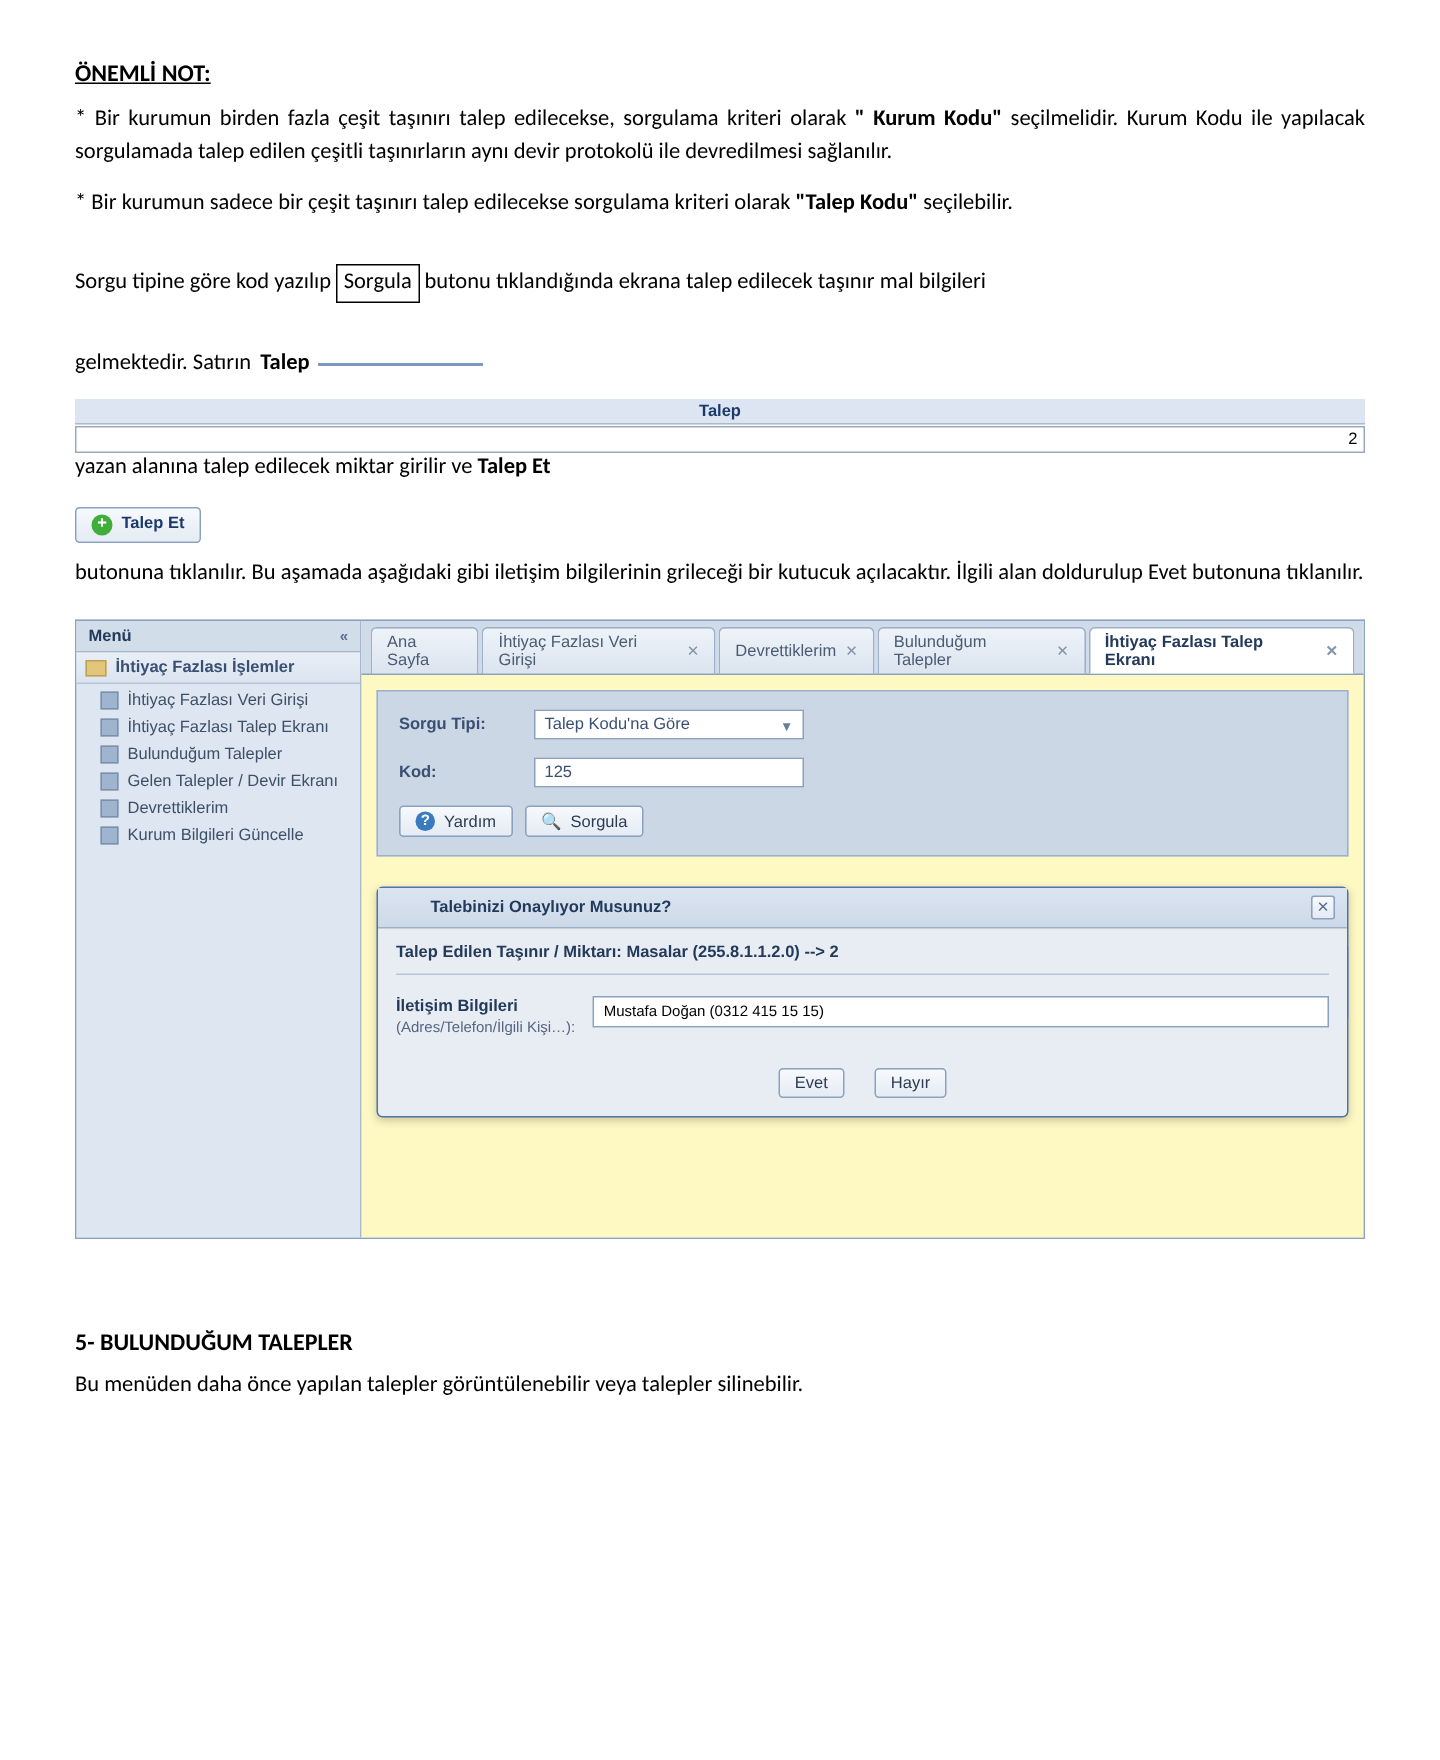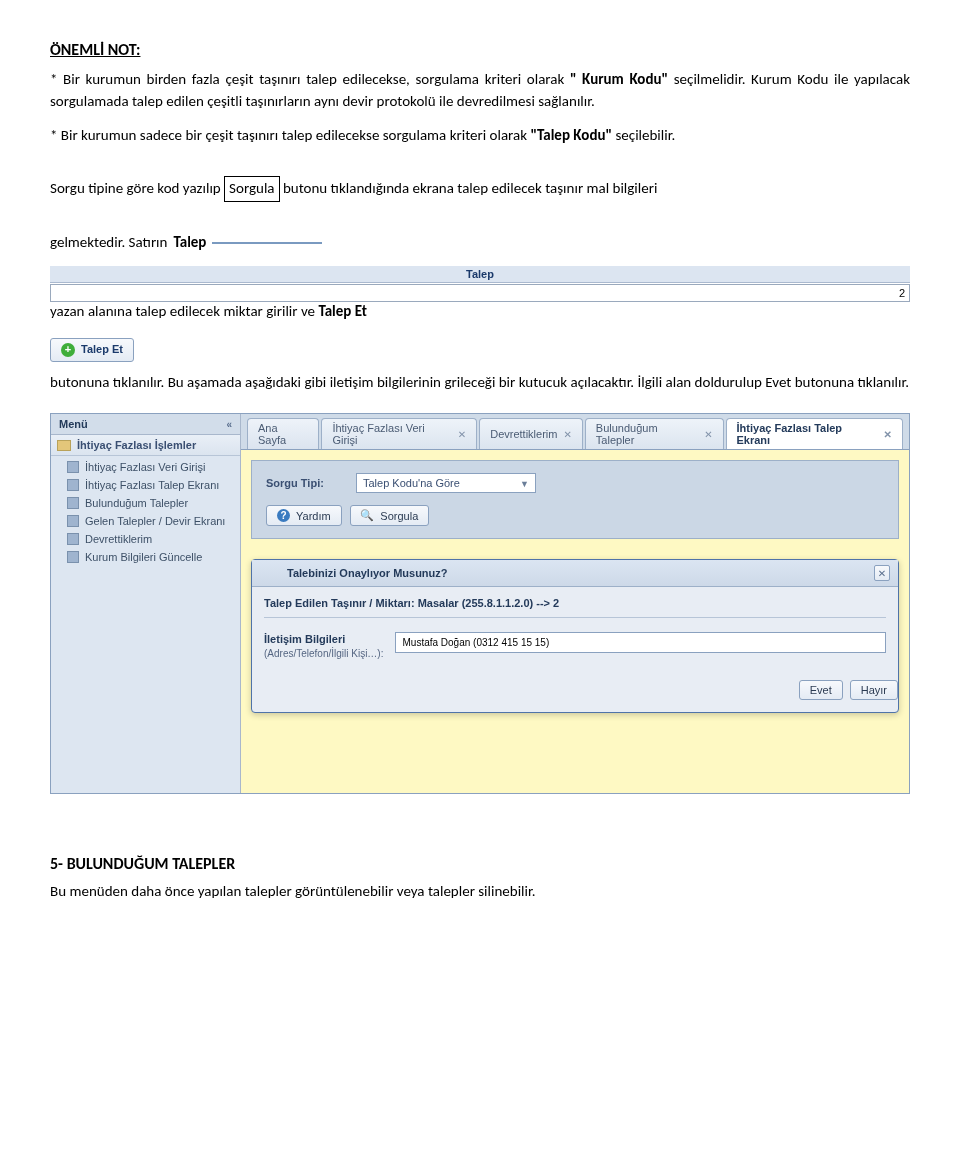--- a/index.html
+++ b/index.html
@@ -180,21 +180,21 @@
   }
   .dlg-body { padding:10px 12px; }
   .dlg-line1 { font-weight:700; color:#233a5a; margin-bottom:14px; border-bottom:1px solid #b7c5d7; padding-bottom:8px; }
   .dlg-form { display:flex; align-items:flex-start; gap:12px; }
   .dlg-lbl { font-weight:700; color:#233a5a; line-height:1.3; }
   .dlg-lbl .sm { font-weight:400; color:#556682; font-size:10px; }
   .dlg-in {
     flex:1; border:1px solid #8aa1bf; background:#fff; padding:4px 6px;
     font-family:inherit; font-size:10px;
   }
-  .dlg-btns { display:flex; gap:7px; justify-content:flex-end; padding:10px 0 12px 0; }
+  .dlg-btns { display:flex; gap:20px; justify-content:center; padding:10px 0 12px 0; }
 
   .grid {
     margin:10px 10px 14px 10px;
     border:1px solid #9db0c8;
     background:#fff;
   }
   .ghead { display:flex; background:linear-gradient(#eef3f9,#dbe4ef); border-bottom:1px solid #9db0c8; }
   .gcell { padding:5px 8px; border-right:1px solid #c4cfde; color:#3a4f72; font-weight:700; }
   .gc1 { flex:1; }
   .gc2 { width:60px; text-align:center; }
@@ -321,20 +321,24 @@
           </div>
       </div>
 
       <div class="panel">
         <div class="form-row">
           <div class="form-label">Sorgu Tipi:</div>
           <div class="select" style="display:flex;justify-content:space-between;align-items:flex-end;gap:30px;">
             <span>Talep Kodu'na Göre</span>
             <span style="font-size:9px;color:#6a7e99;">▼</span>
           </div>
+        </div>
+        <div class="form-row">
+          <div class="form-label">Kod:</div>
+          <input class="textin" value="125" style="">
         </div>
         <div class="btns">
           <div class="btn">
             <span class="qmark">?</span>
             <span>Yardım</span>
           </div>
           <div class="btn">
             <span class="mag">🔍</span>
             <span>Sorgula</span>
           </div>

